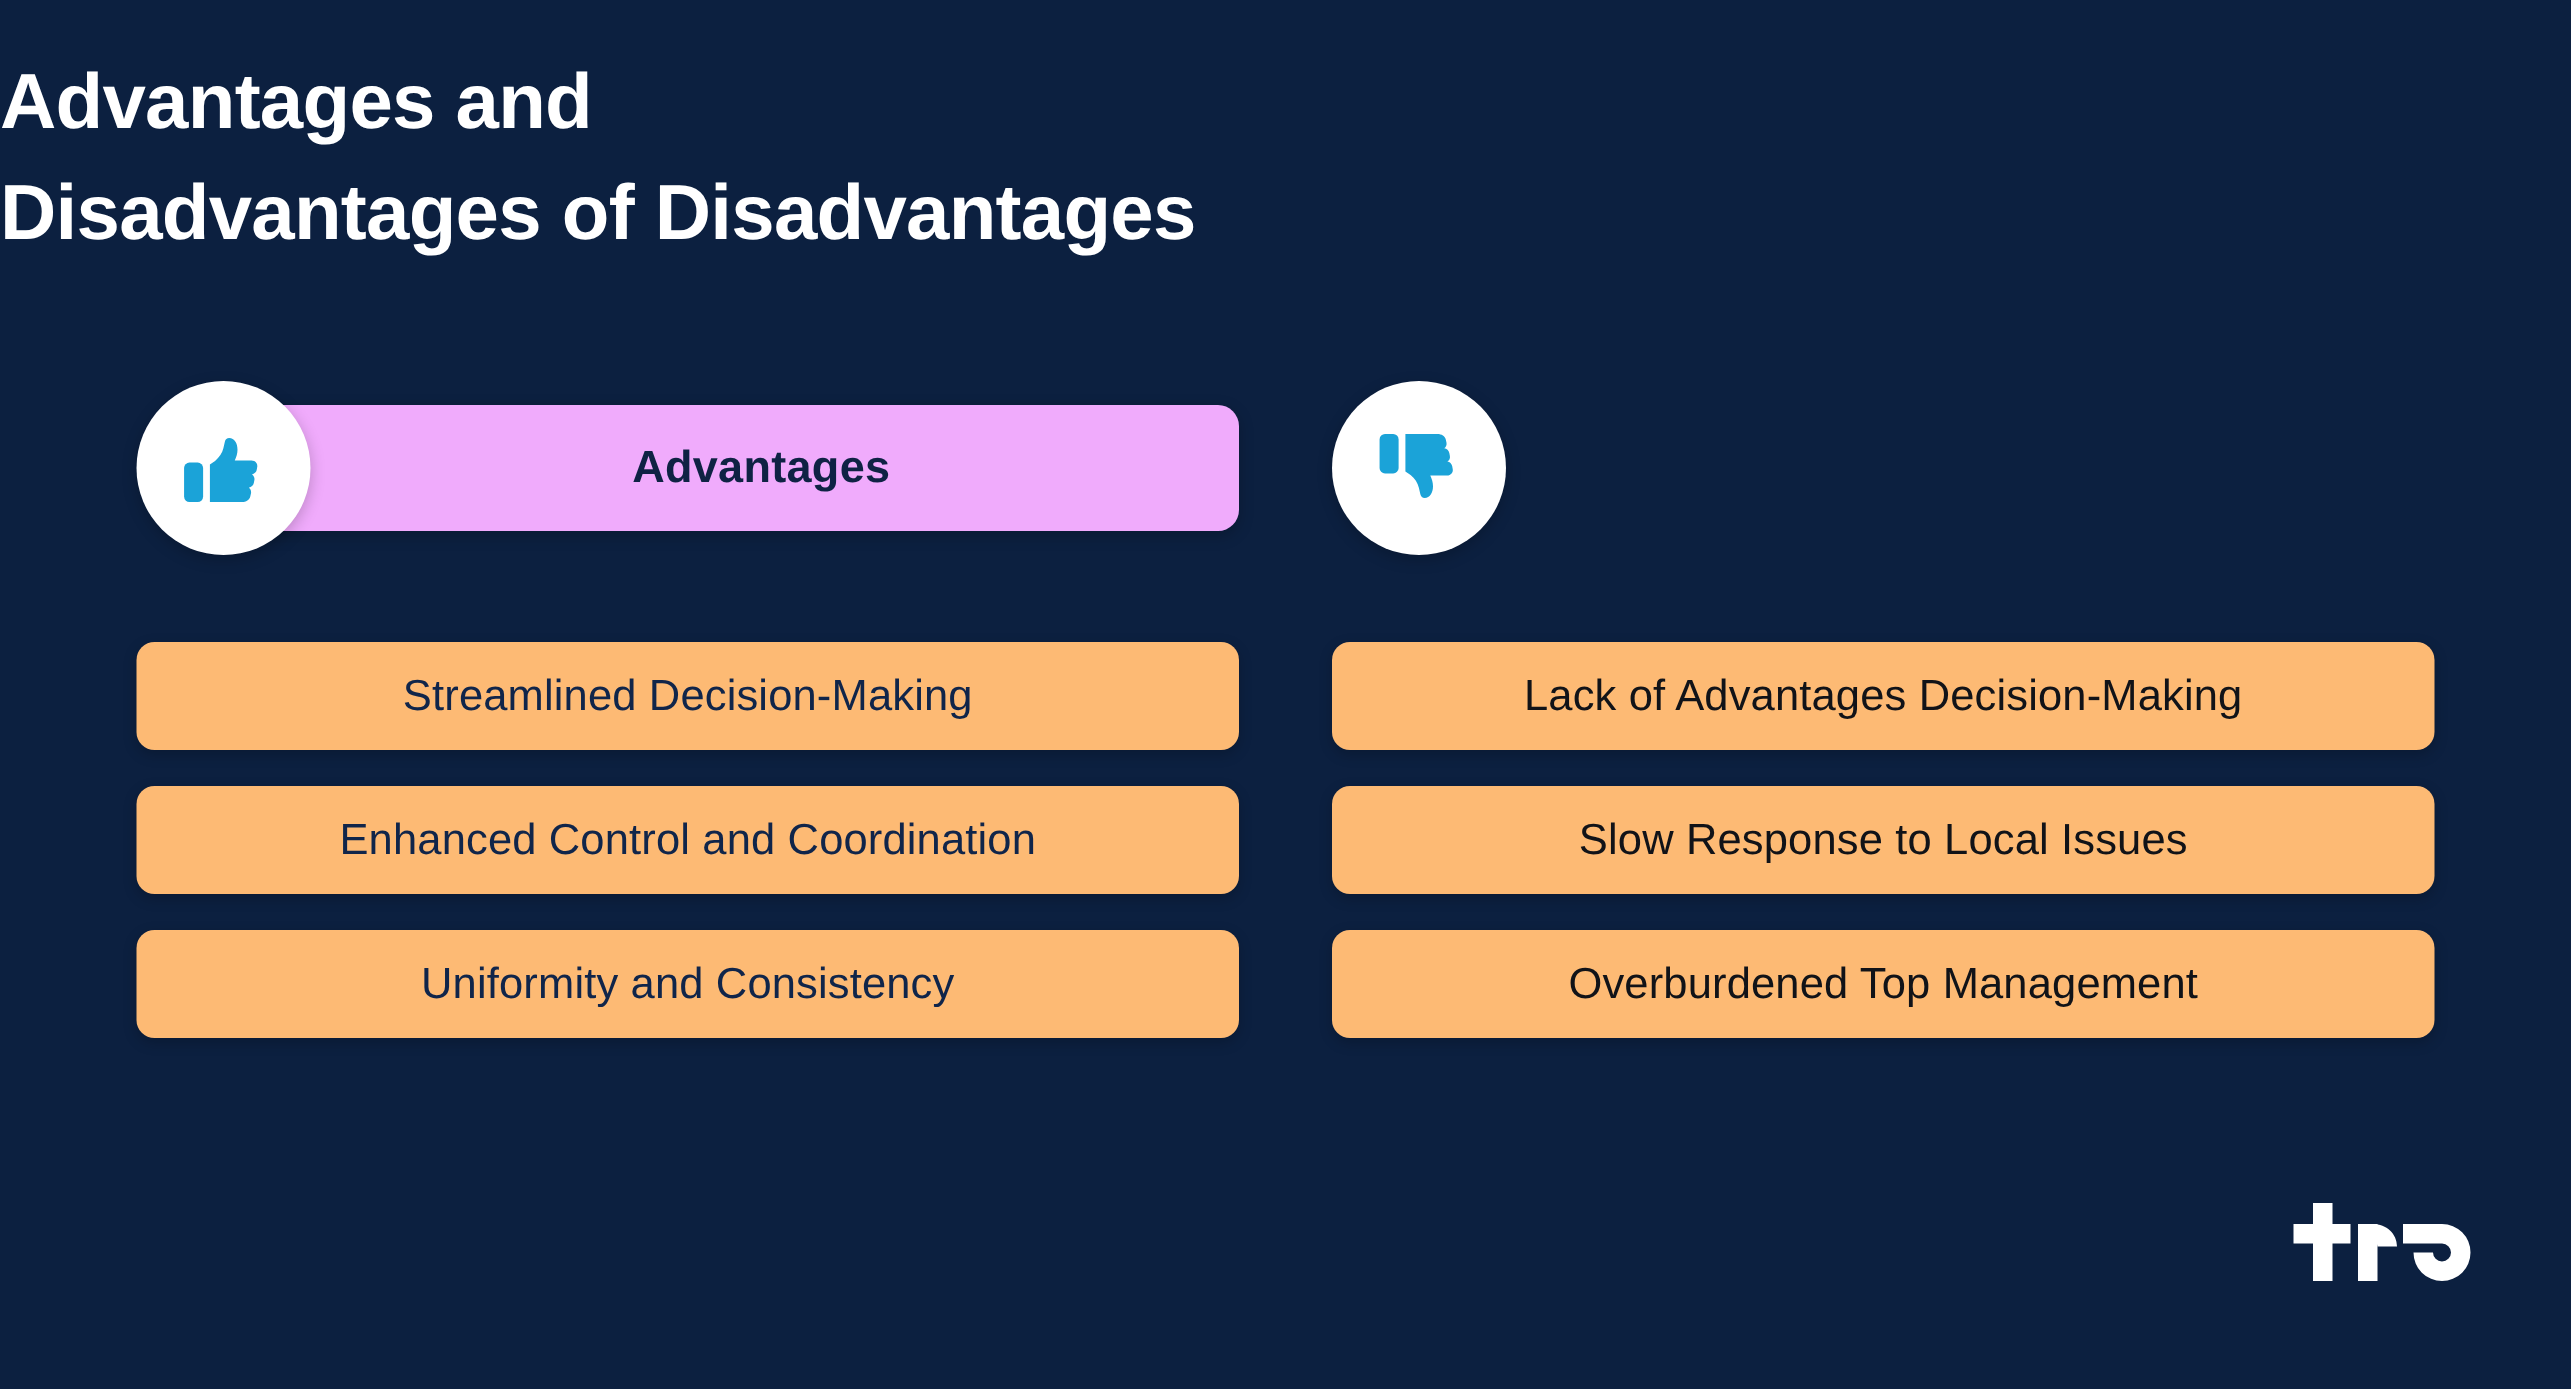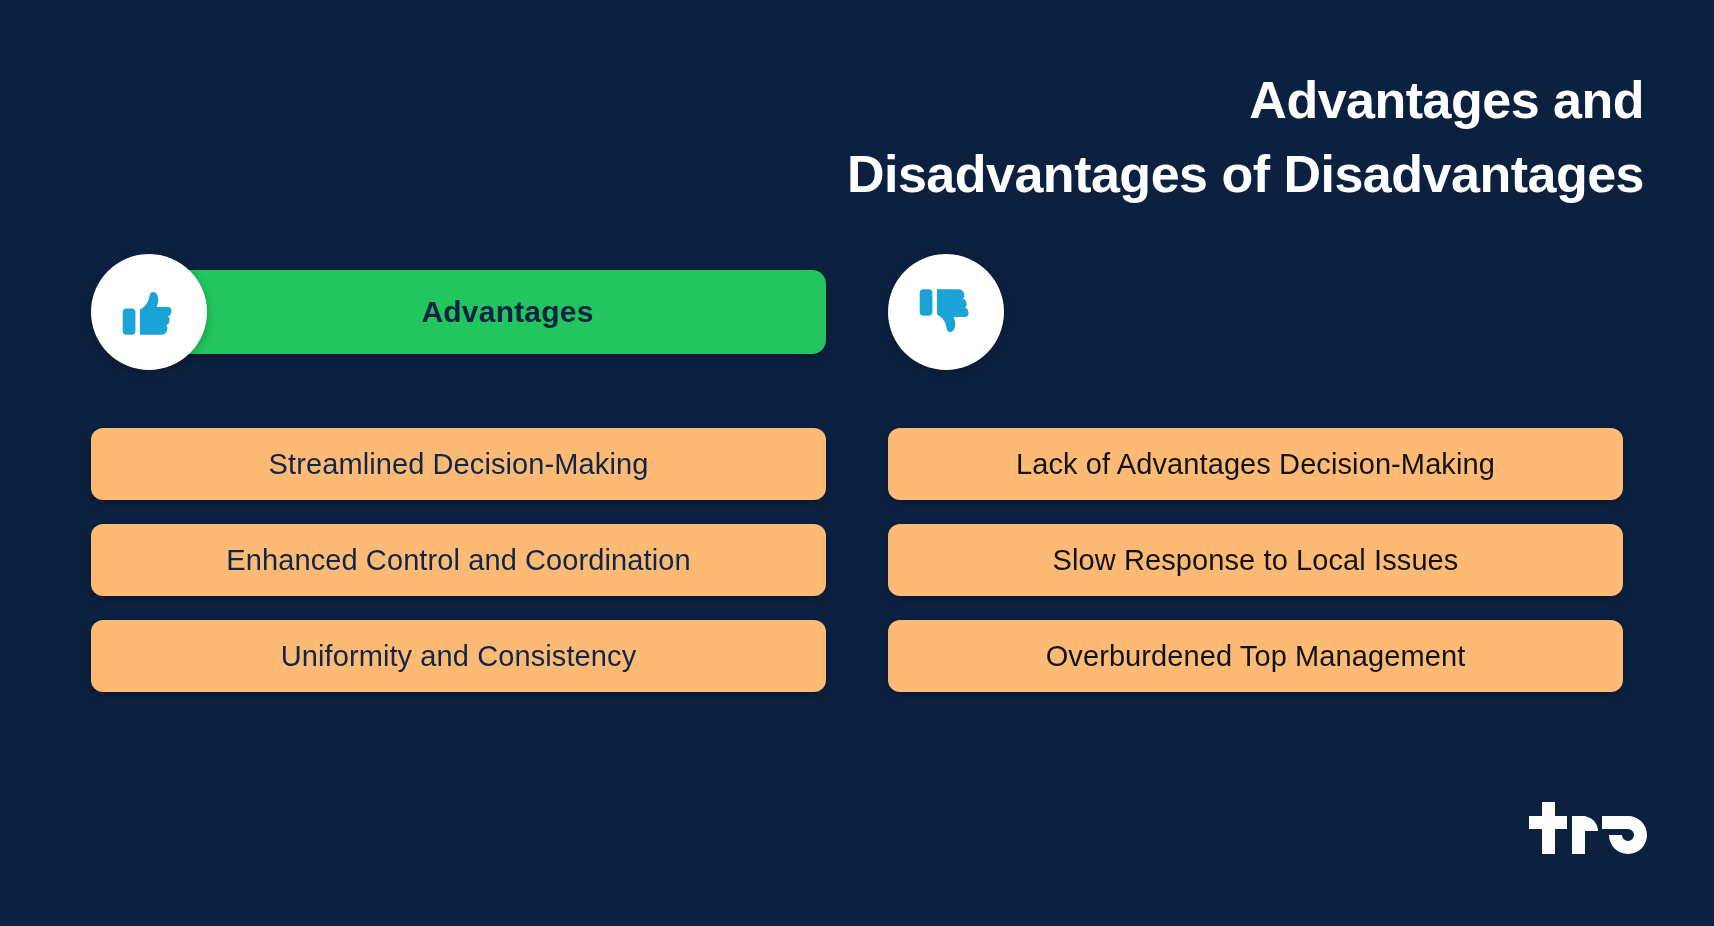--- a/index.html
+++ b/index.html
@@ -19,24 +19,24 @@
     position: relative;
     width: 1714px;
     height: 926px;
     background: #0c2040;
     box-sizing: border-box;
   }
 
   
   .title-block {
     position: absolute;
-    top: 64px;
+    top: 32px;
     left: 0;
     width: 1644px;
-    text-align: right;
+    text-align: left;
   }
   .title-line {
     display: block;
     color: #ffffff;
     font-size: 52px;
     font-weight: bold;
     letter-spacing: -0.5px;
     line-height: 1.42;
   }
 
@@ -61,21 +61,21 @@
     position: relative;
     height: 100px;
     margin-bottom: 66px;
   }
   .header-bar {
     position: absolute;
     left: 58px;
     top: 8px;
     right: 0;
     height: 84px;
-    background: #22c55e;
+    background: #f0abfc;
     border-radius: 14px;
     box-shadow: 0 3px 10px rgba(0,0,0,0.22);
     display: flex;
     align-items: center;
     justify-content: center;
   }
   .header-circle {
     position: absolute;
     left: 0;
     top: 0;

